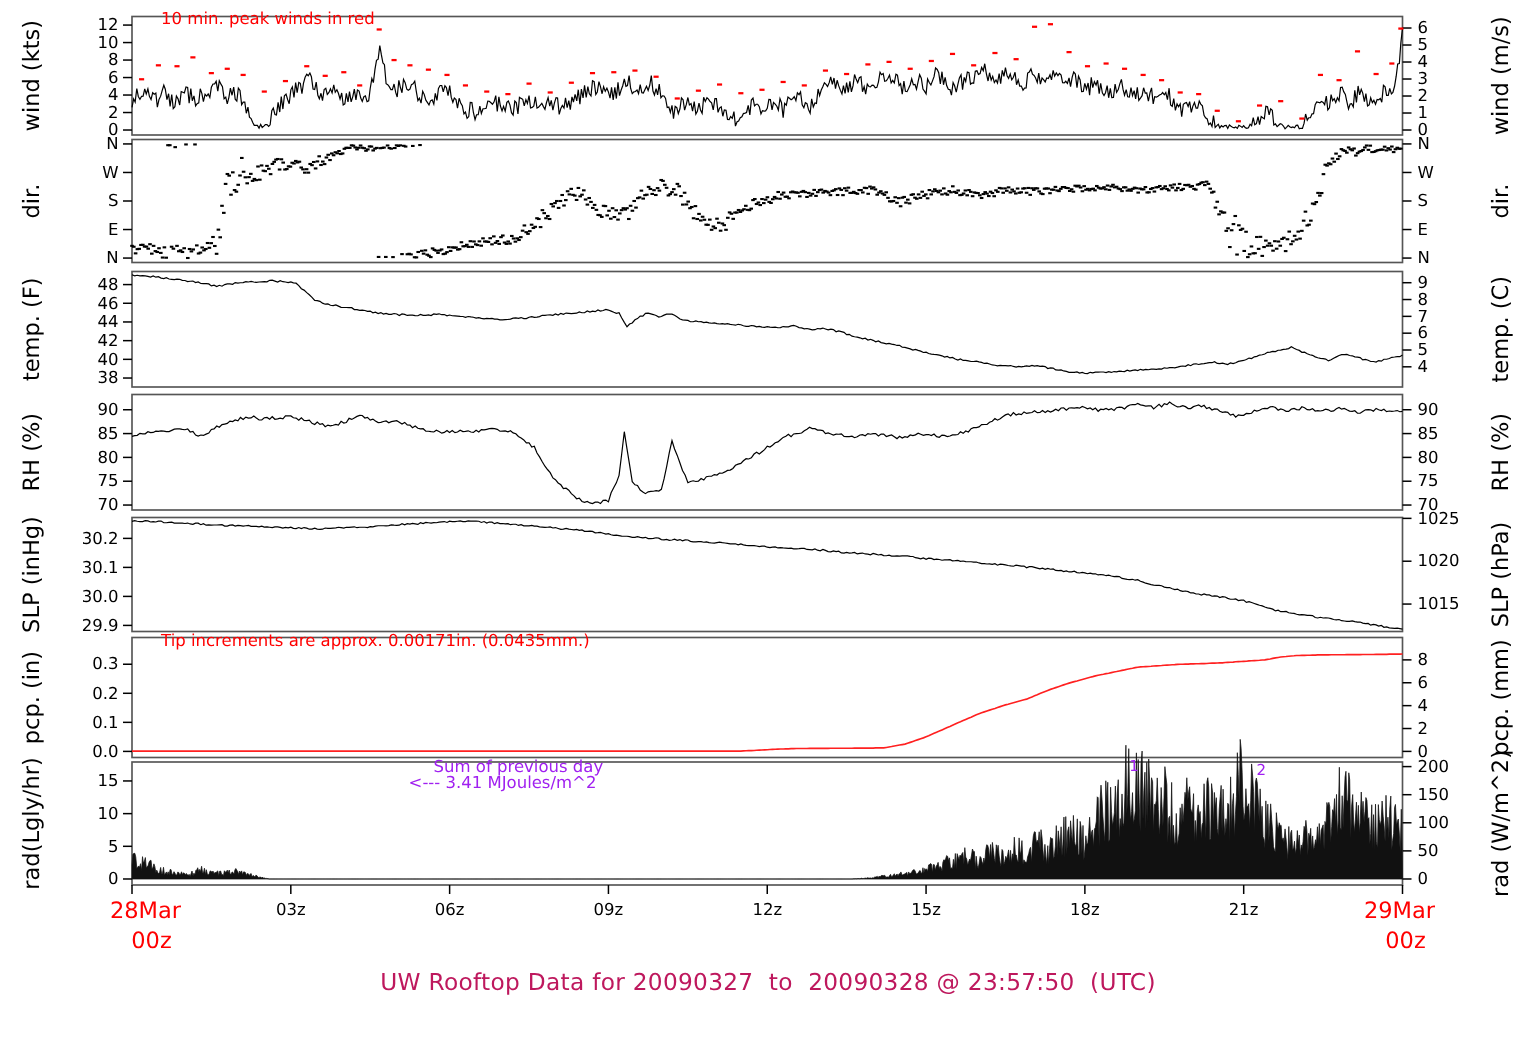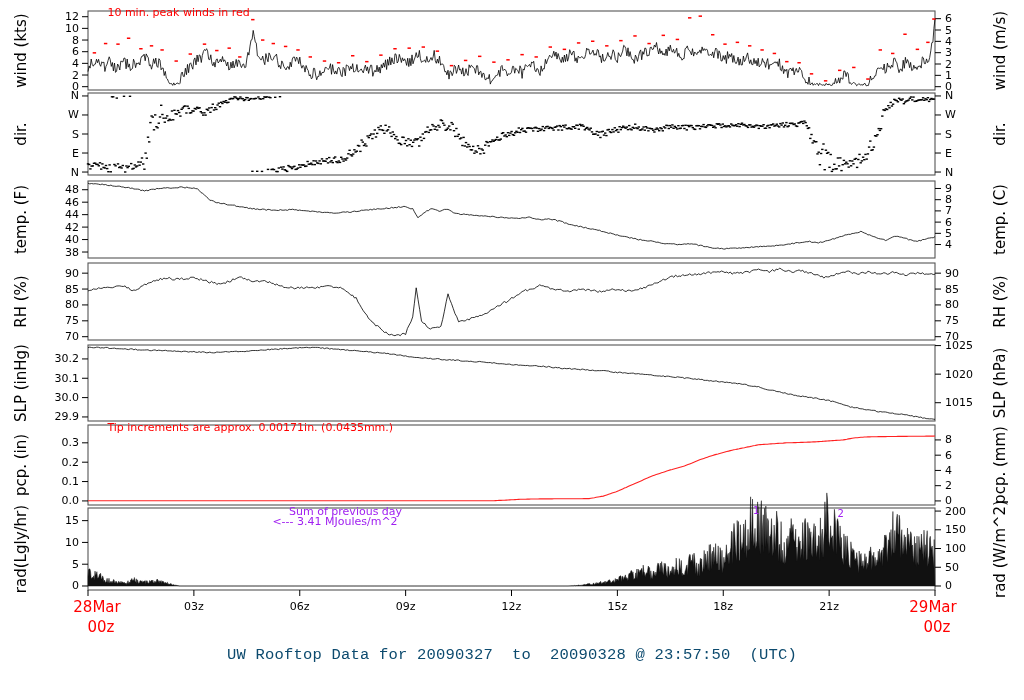--- a/index.html
+++ b/index.html
@@ -995,14 +995,14 @@
         <text x="723.25" y="610" text-anchor="middle" font-size="11" fill="#000">18z</text>
         <line x1="829.125" y1="590" x2="829.125" y2="596" stroke="#000" stroke-width="1"></line>
         <text x="829.125" y="610" text-anchor="middle" font-size="11" fill="#000">21z</text>
         <line x1="935" y1="590" x2="935" y2="596" stroke="#000" stroke-width="1"></line>
         <text x="97" y="612" text-anchor="middle" font-size="15" fill="#ff0000">28Mar</text>
         <text x="101" y="632" text-anchor="middle" font-size="15" fill="#ff0000">00z</text>
         <text x="933" y="612" text-anchor="middle" font-size="15" fill="#ff0000">29Mar</text>
         <text x="937" y="632" text-anchor="middle" font-size="15" fill="#ff0000">00z</text>
       </g>
     </svg>
-  <div id="chart-title" style="color: #0c4a6e; font-family: Liberation Mono, monospace;">UW Rooftop Data for 20090327  to  20090328 @ 23:57:50  (UTC)</div>
+  <div id="chart-title" style="color: #be185d;">UW Rooftop Data for 20090327  to  20090328 @ 23:57:50  (UTC)</div>
 </div>
 
 </body></html>

